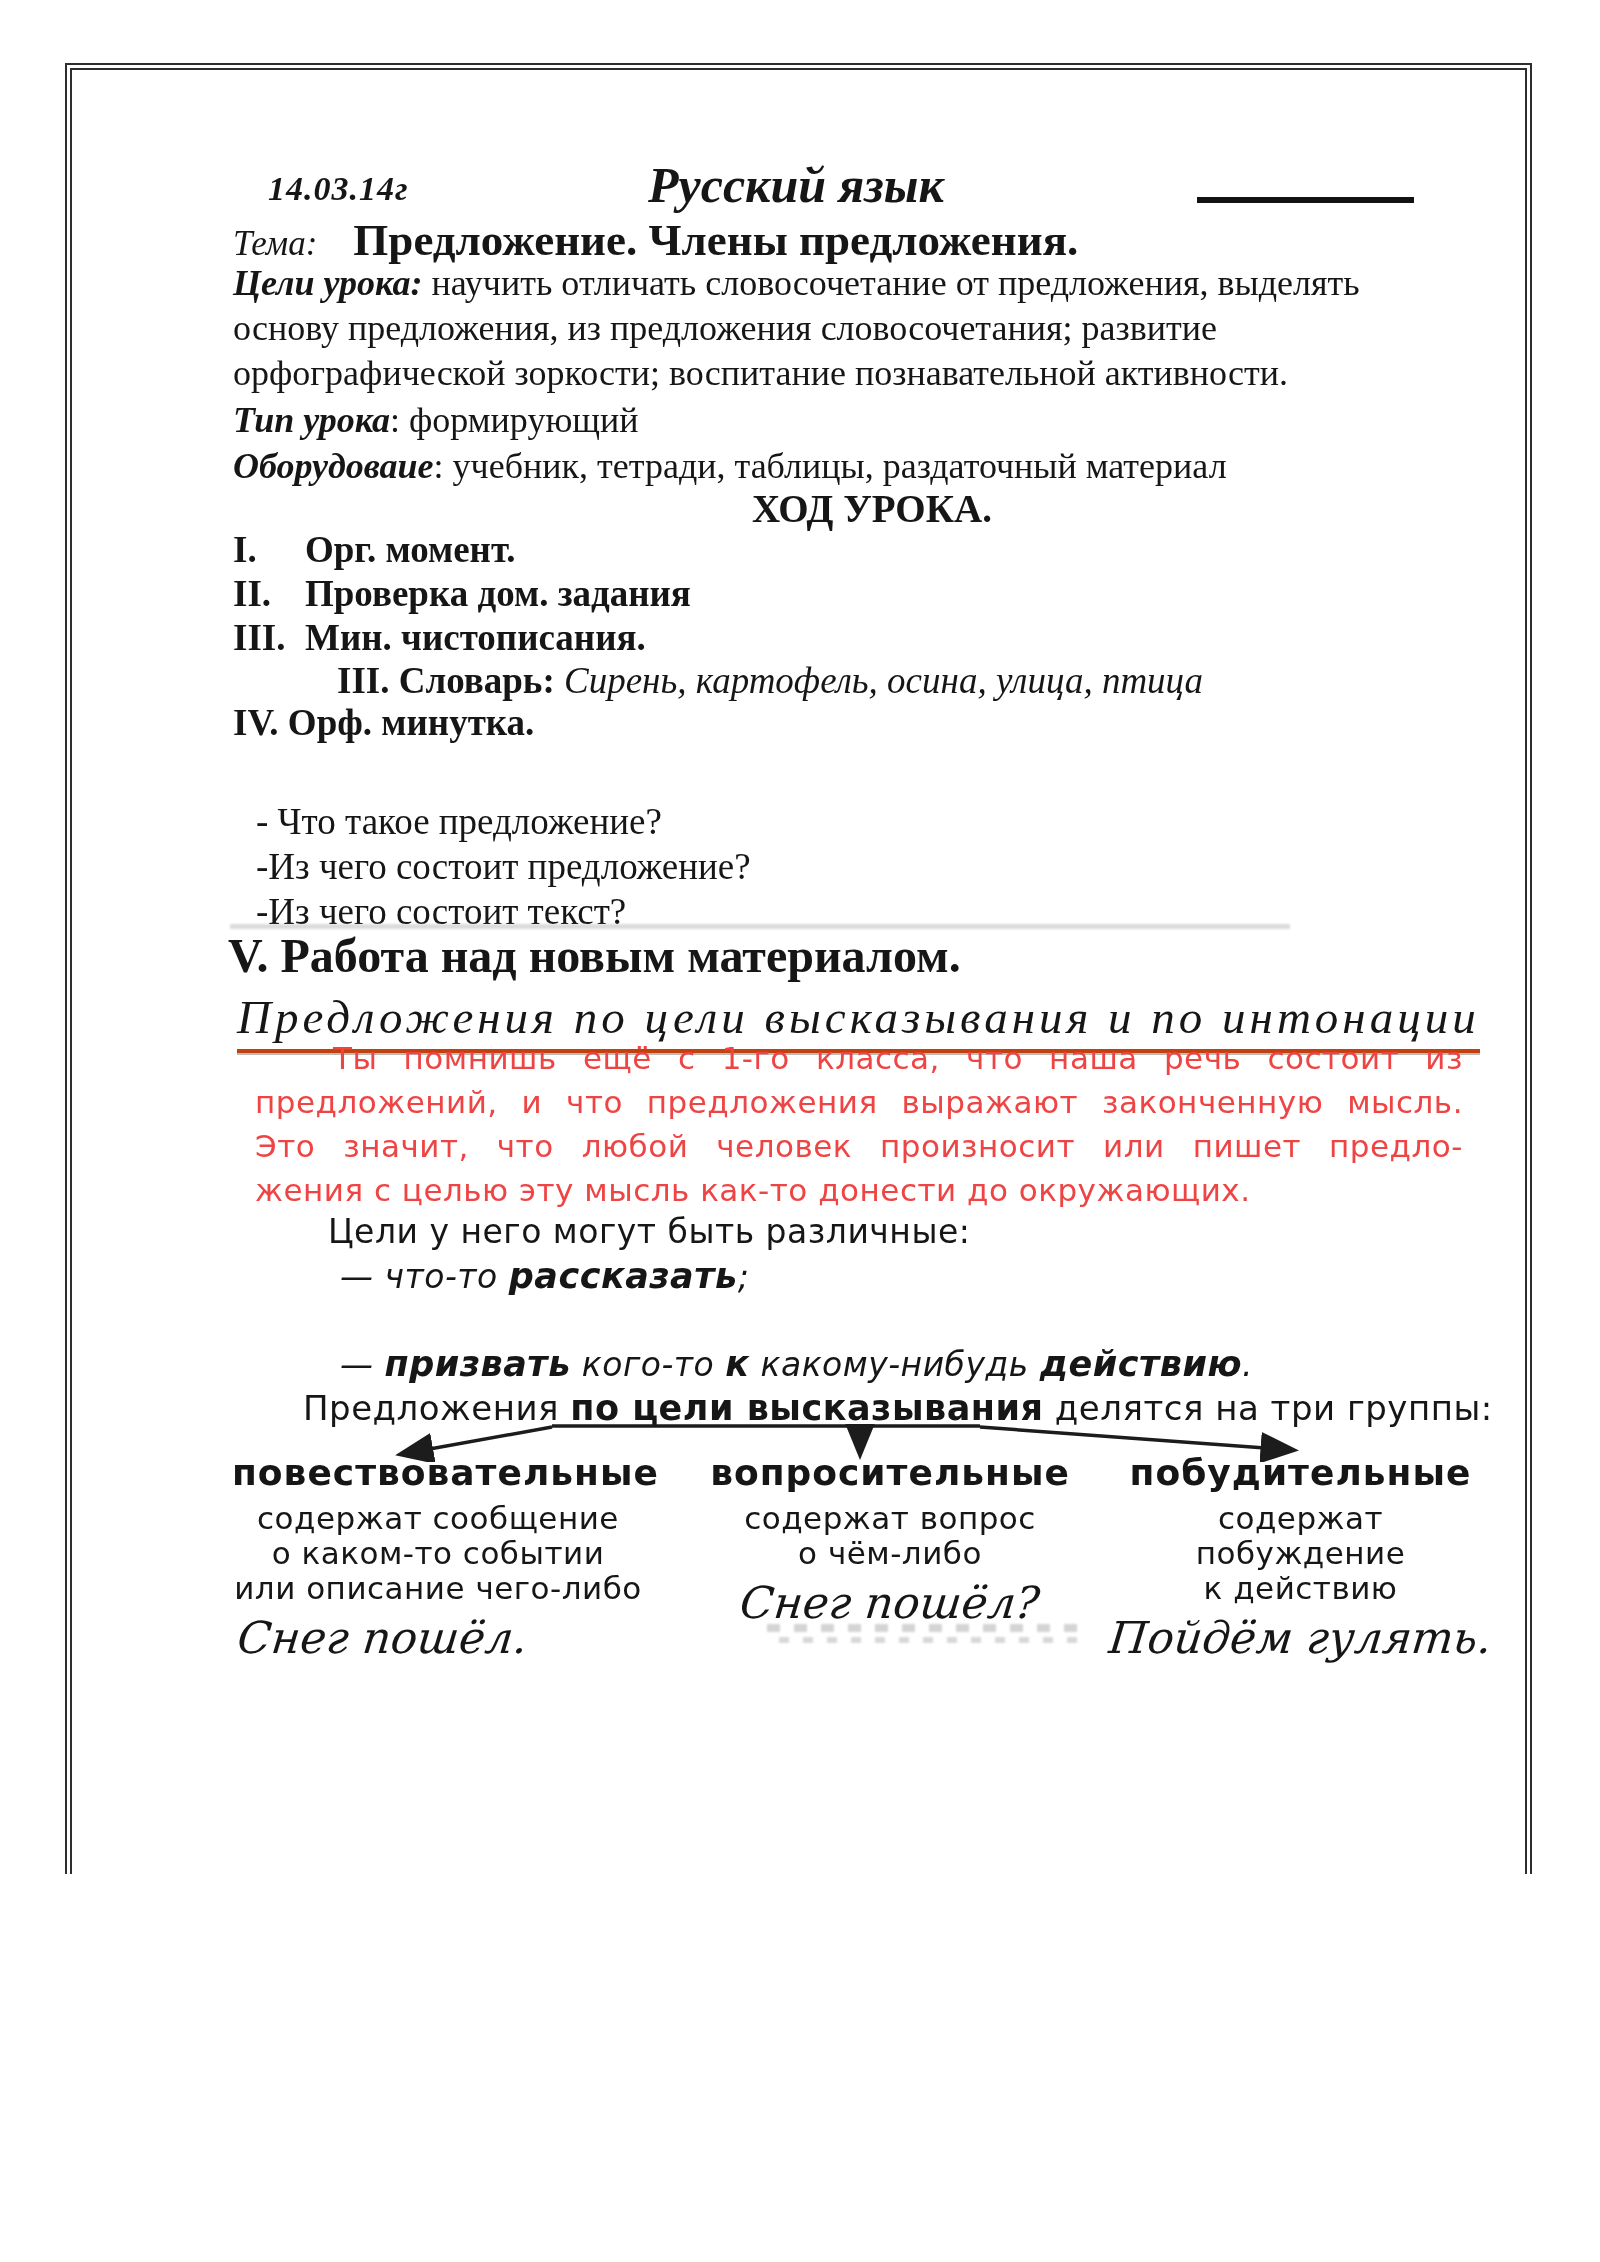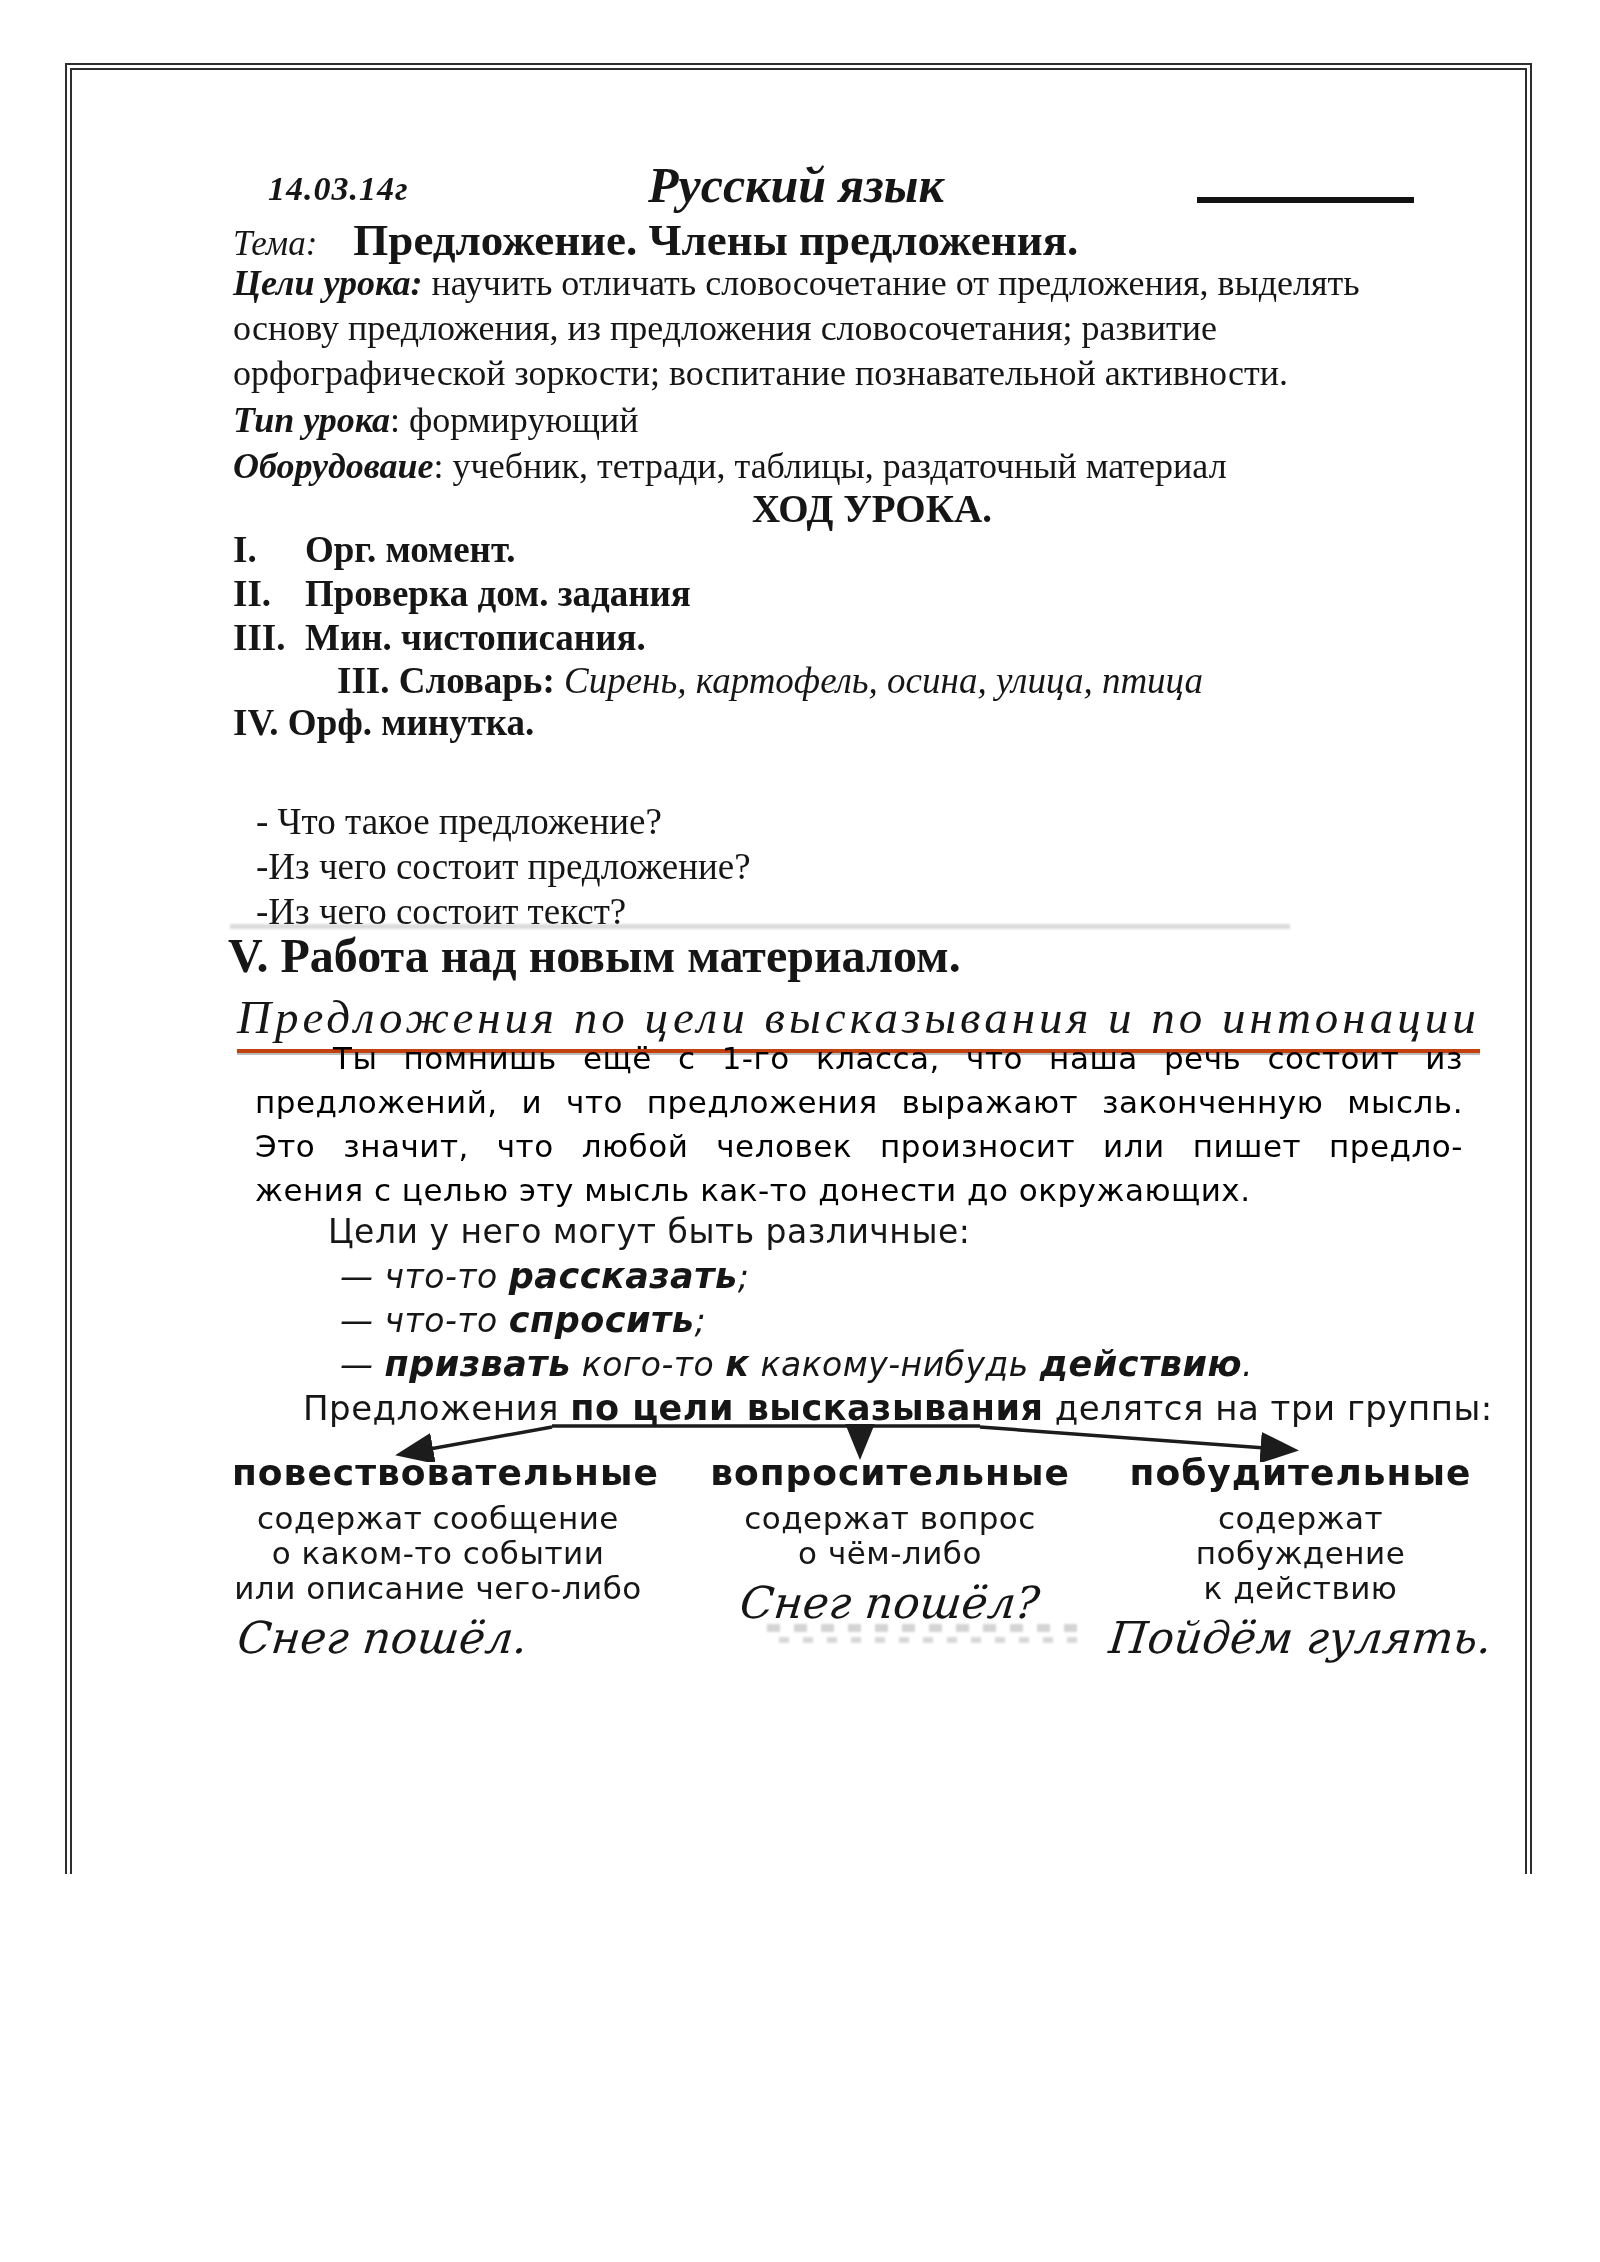--- a/index.html
+++ b/index.html
@@ -53,21 +53,21 @@
 
   .smear { left:230px; top:924px; width:1060px; height:5px; background:#8a8a8a; opacity:.3; filter:blur(1px); }
   .v-head { left:228px; top:928px; font-size:48px; font-weight:bold; }
   .subhead {
     left:237px; top:990px; font-size:47px; font-style:italic; letter-spacing:4px;
     display:inline-block; border-bottom:4px solid #c2410c; padding-bottom:5px;
     box-shadow:0 2px 0 rgba(60,60,60,.35);
   }
 
   .excerpt { left:255px; top:1036px; width:1208px; font-size:31px; line-height:44px;
-             letter-spacing:.5px; color:#000000; }
+             letter-spacing:.5px; color:#ef4444; }
   .excerpt .xl { text-align:justify; text-align-last:justify; white-space:normal; }
   .excerpt .xl.first { padding-left:78px; }
   .excerpt .xl.last { text-align:left; text-align-last:left; }
 
   .celi { left:328px; top:1212px; font-size:33px; letter-spacing:.5px; }
   .bullet { left:340px; font-size:33px; letter-spacing:.5px;font-style:italic; }
   .bl1 { top:1256px; } .bl2 { top:1300px; } .bl3 { top:1344px; }
   .bullet .bw { font-weight:bold; font-size:35px; }
 
   .closing { left:303px; top:1388px; font-size:34px; letter-spacing:.5px; }
@@ -150,23 +150,20 @@
     <div class="xl first">Ты помнишь ещё с 1-го класса, что наша речь состоит из</div>
     <div class="xl">предложений, и что предложения выражают законченную мысль.</div>
     <div class="xl">Это значит, что любой человек произносит или пишет предло-</div>
     <div class="xl last">жения с целью эту мысль как-то донести до окружающих.</div>
   </div>
 
   <div class="abs celi sans">Цели у него могут быть различные:</div>
 
   <div class="abs bullet bl1 sans">
     <span>— что-то </span><span class="bw">рассказать</span><span>;</span>
-  </div>
-  <div class="abs bullet bl2 sans">
-    <span>— что-то </span><span class="bw">спросить</span><span>;</span>
   </div>
   <div class="abs bullet bl3 sans">
     <span>— </span><span class="bw">призвать</span><span> кого-то </span><span class="bw">к</span><span> какому-нибудь </span><span class="bw">действию</span><span>.</span>
   </div>
 
   <div class="abs closing sans">
     <span>Предложения </span><span class="bw">по цели высказывания</span><span> делятся на три группы:</span>
   </div>
 
   <svg class="abs arrows" viewBox="0 0 1040 38">

